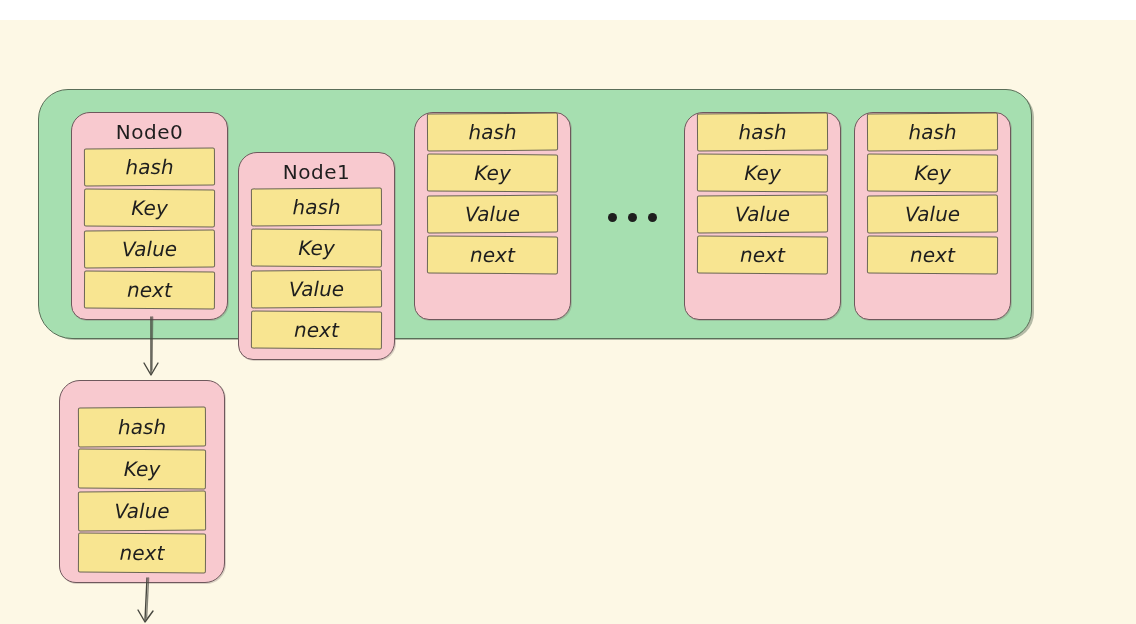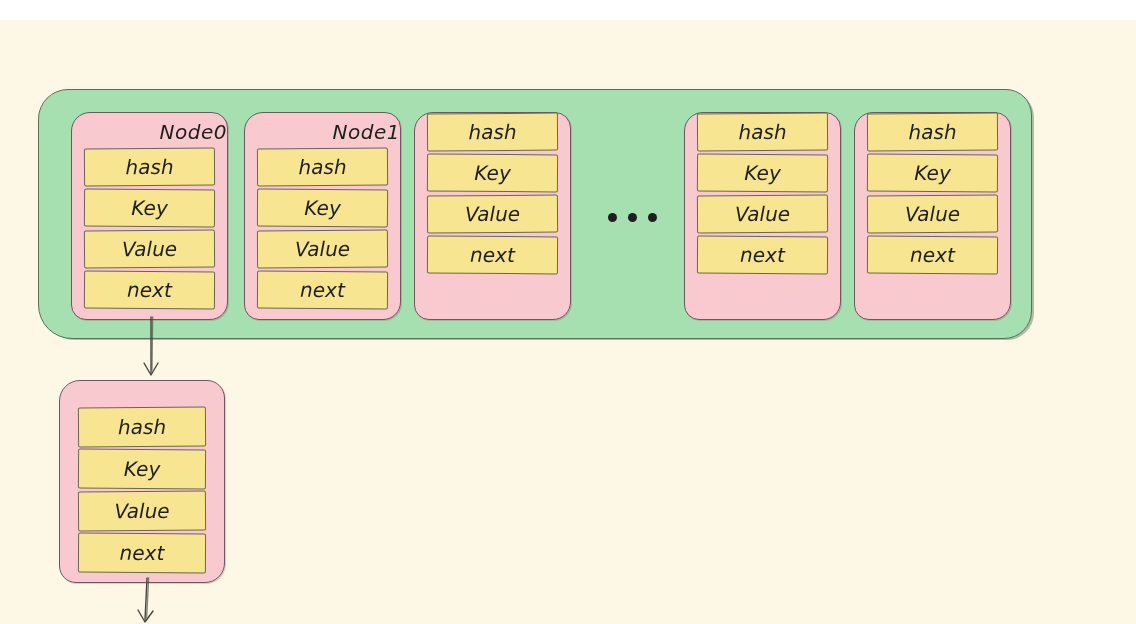--- a/index.html
+++ b/index.html
@@ -39,28 +39,27 @@
   }
   .bucket-node {
     position: absolute; top: 22px;
     width: 157px; height: 208px;
     background: var(--pink-fill);
     border: 1.6px solid var(--pink-stroke);
     border-radius: 19px 16px 18px 15px;
     box-shadow: 1px 1px 0 0 rgba(110,88,92,0.25);
   }
   .pos-0 { left: 32px; }
-  .pos-1 { left: 205px; }
+  .pos-1 { left: 199px; margin-top: 40px; }
   .pos-2 { left: 375px; }
   .pos-3 { left: 645px; }
   .pos-4 { left: 815px; }
   .node-title {
     height: 35px; line-height: 38px;
-    text-align: right;
-    font-style: italic;
+    text-align: center;
     font-size: 20px;
     letter-spacing: 0.5px;
   }
   .fields {
     padding: 0 12px;
     display: flex; flex-direction: column; gap: 3px;
   }
   .field {
     height: 38px;
     background: var(--yellow-fill);

